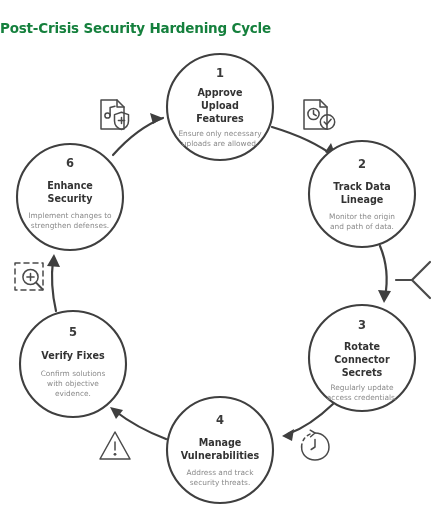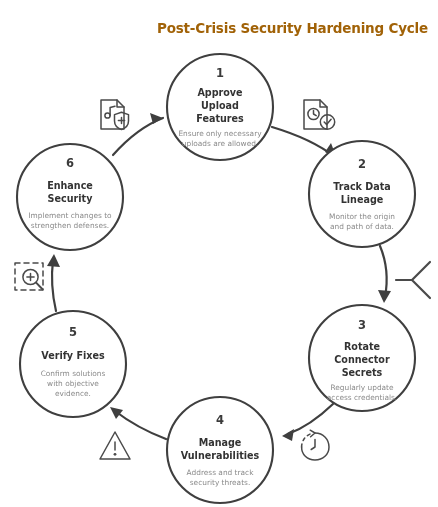--- a/index.html
+++ b/index.html
@@ -19,24 +19,24 @@
     position: relative;
     width: 438px;
     height: 507px;
     background: #ffffff;
   }
   #diagram-title {
     position: absolute;
     top: 20px;
     left: 0;
     width: 428px;
-    text-align: right;
+    text-align: left;
     font-size: 13.5px;
     font-weight: bold;
-    color: #a16207;
+    color: #15803d;
     letter-spacing: -0.2px;
     font-family: "DejaVu Sans", "Liberation Sans", sans-serif;
   }
   svg#canvas {
     position: absolute;
     top: 0;
     left: 0;
     width: 438px;
     height: 507px;
   }

